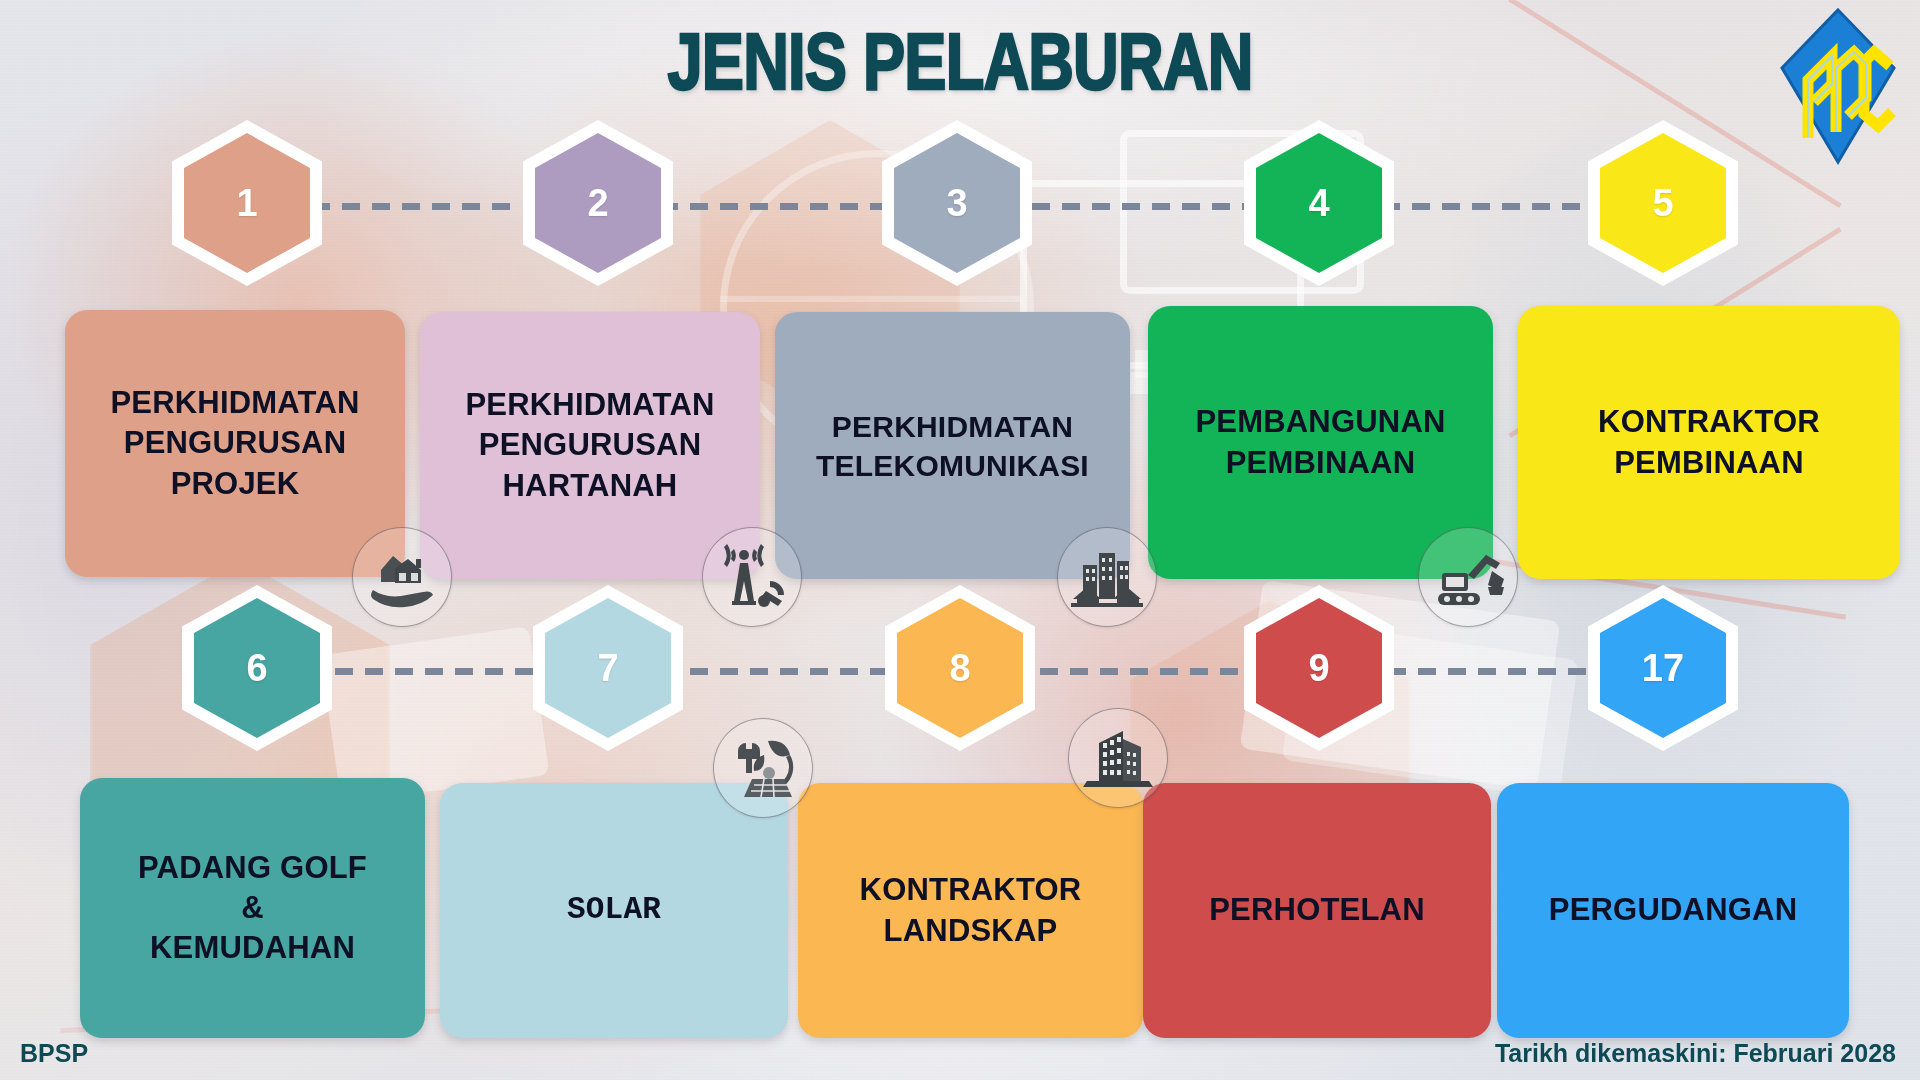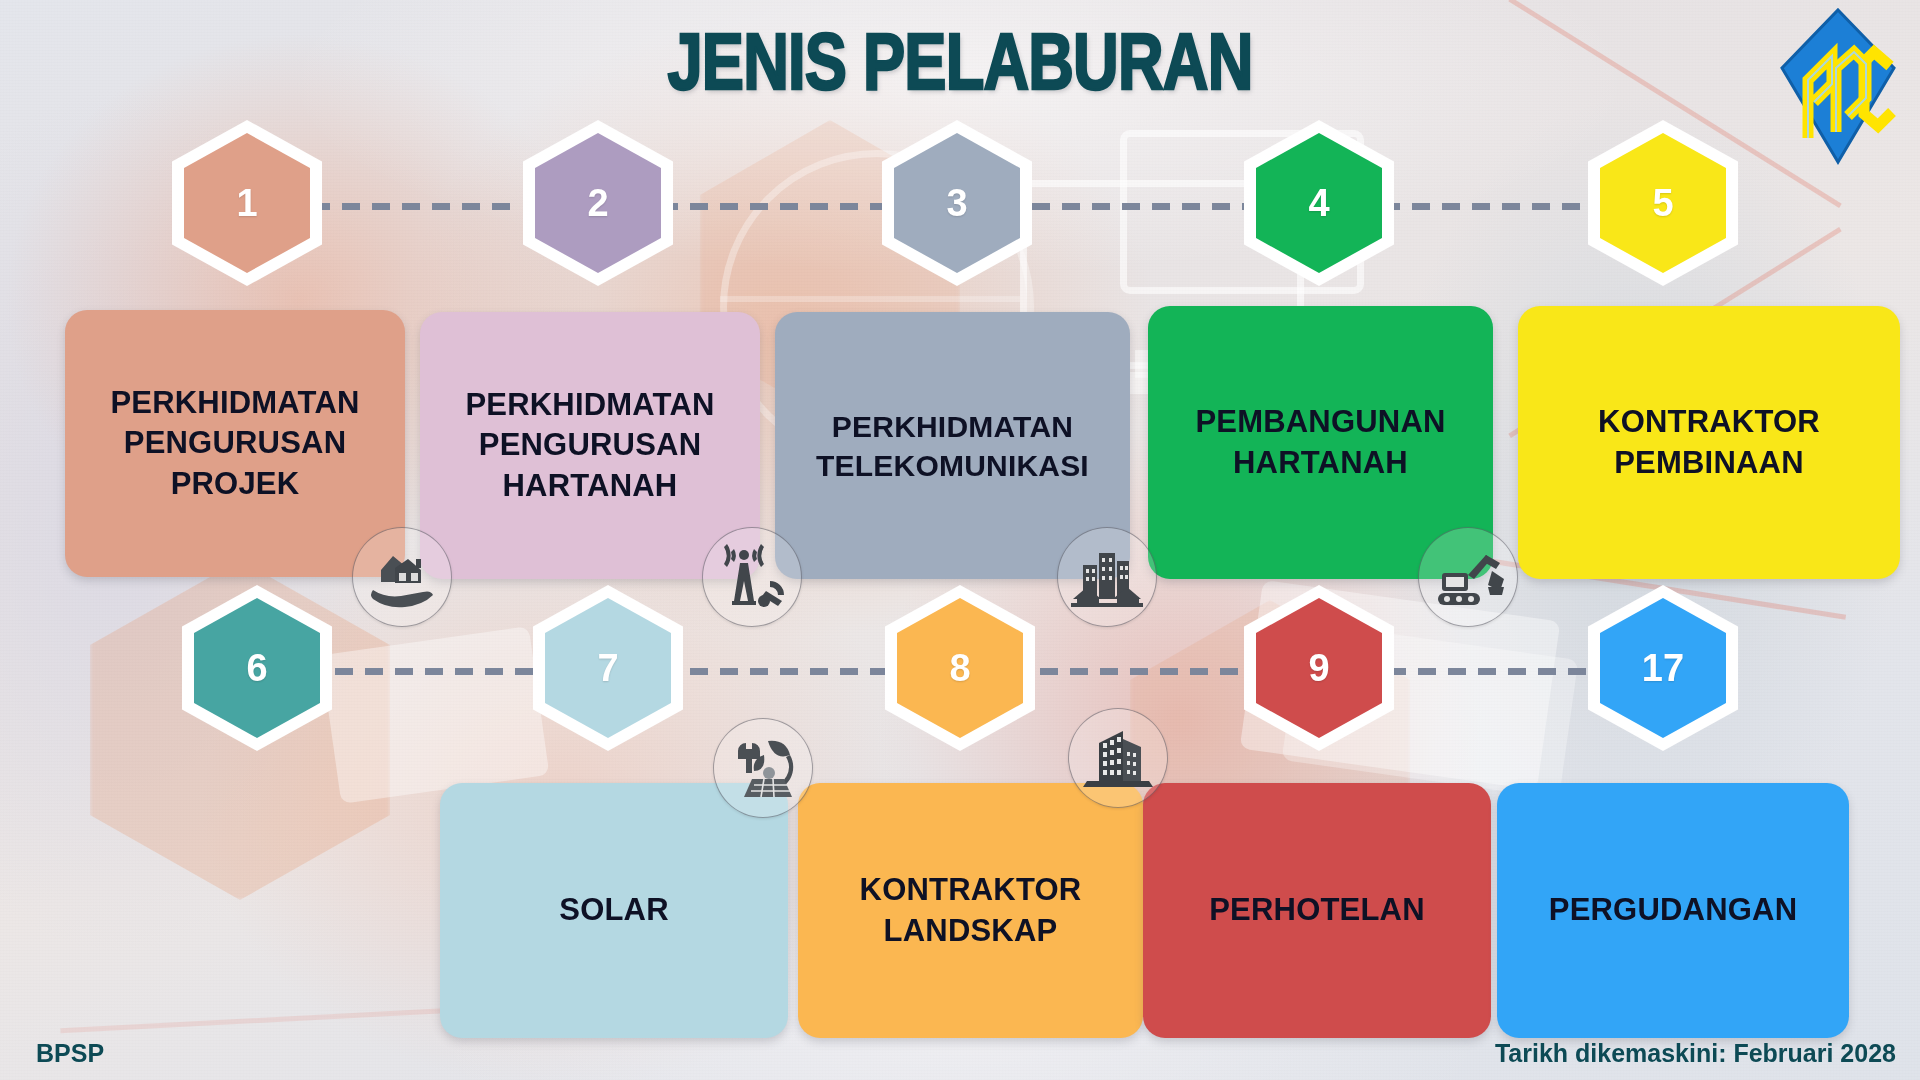--- a/index.html
+++ b/index.html
@@ -82,21 +82,21 @@
   
   .medal{position:absolute;width:98px;height:98px;border-radius:50%;
     border:1.6px solid rgba(60,60,70,.45);
     background:rgba(255,255,255,.20);
     display:flex;align-items:center;justify-content:center;
     box-shadow:0 1px 3px rgba(0,0,0,.10);overflow:hidden;}
   .medal svg{display:block;}
 
   
   .foot{position:absolute;bottom:12px;color:#0d4a55;font-weight:bold;font-size:25px;}
-  .foot.left{left:36px;margin-top:12px;}
+  .foot.left{left:20px;margin-top:12px;}
   .foot.right{right:24px;}
 </style>
 </head>
 <body>
 
 <div id="stage">
 
   <div class="bg-base"></div>
   <div class="bg-soft"></div>
 
@@ -179,21 +179,21 @@
     <div class="lbl" style="white-space:pre-line;">PERKHIDMATAN
 PENGURUSAN
 HARTANAH</div>
   </div>
   <div class="card" style="left:775px;top:312px;width:355px;height:267px;background:#9facbe;">
     <div class="lbl" style="white-space:pre-line;font-size:30px;">PERKHIDMATAN
 TELEKOMUNIKASI</div>
   </div>
   <div class="card" style="left:1148px;top:306px;width:345px;height:273px;background:#13b457;">
     <div class="lbl" style="white-space:pre-line;">PEMBANGUNAN
-HARTANAH</div>
+PEMBINAAN</div>
   </div>
   <div class="card" style="left:1518px;top:306px;width:382px;height:273px;background:#f9e718;">
     <div class="lbl" style="white-space:pre-line;">KONTRAKTOR
 PEMBINAAN</div>
   </div>
 
   <div class="dash" style="left:335px;top:668px;width:205px;"></div>
   <div class="dash" style="left:690px;top:668px;width:232px;"></div>
   <div class="dash" style="left:1040px;top:668px;width:218px;"></div>
   <div class="dash" style="left:1388px;top:668px;width:206px;"></div>
@@ -217,21 +217,26 @@
     <div class="outer"></div>
     <div class="inner" style="background:#cf4c4c;"></div>
     <div class="num">9</div>
   </div>
   <div class="hex" style="left:1588px;top:585px;">
     <div class="outer"></div>
     <div class="inner" style="background:#32a5f7;"></div>
     <div class="num">17</div>
   </div>
 
-  <div class="card" style="left:440px;top:783px;width:348px;height:255px;background:#b4d8e2;">
+  <div class="card" style="left:80px;top:778px;width:345px;height:260px;background:#47a5a2;">
+    <div class="lbl" style="white-space:pre-line;">PADANG GOLF
+&amp;
+KEMUDAHAN</div>
+  </div>
+  <div class="card" style="left:440px;top:783px;width:348px;height:255px;background:#b4d8e2;font-family:Liberation Mono, monospace;">
     <div class="lbl" style="white-space:pre-line;">SOLAR</div>
   </div>
   <div class="card" style="left:798px;top:783px;width:345px;height:255px;background:#fbb751;">
     <div class="lbl" style="white-space:pre-line;">KONTRAKTOR
 LANDSKAP</div>
   </div>
   <div class="card" style="left:1143px;top:783px;width:348px;height:255px;background:#cf4c4c;">
     <div class="lbl" style="white-space:pre-line;">PERHOTELAN</div>
   </div>
   <div class="card" style="left:1497px;top:783px;width:352px;height:255px;background:#32a5f7;">

